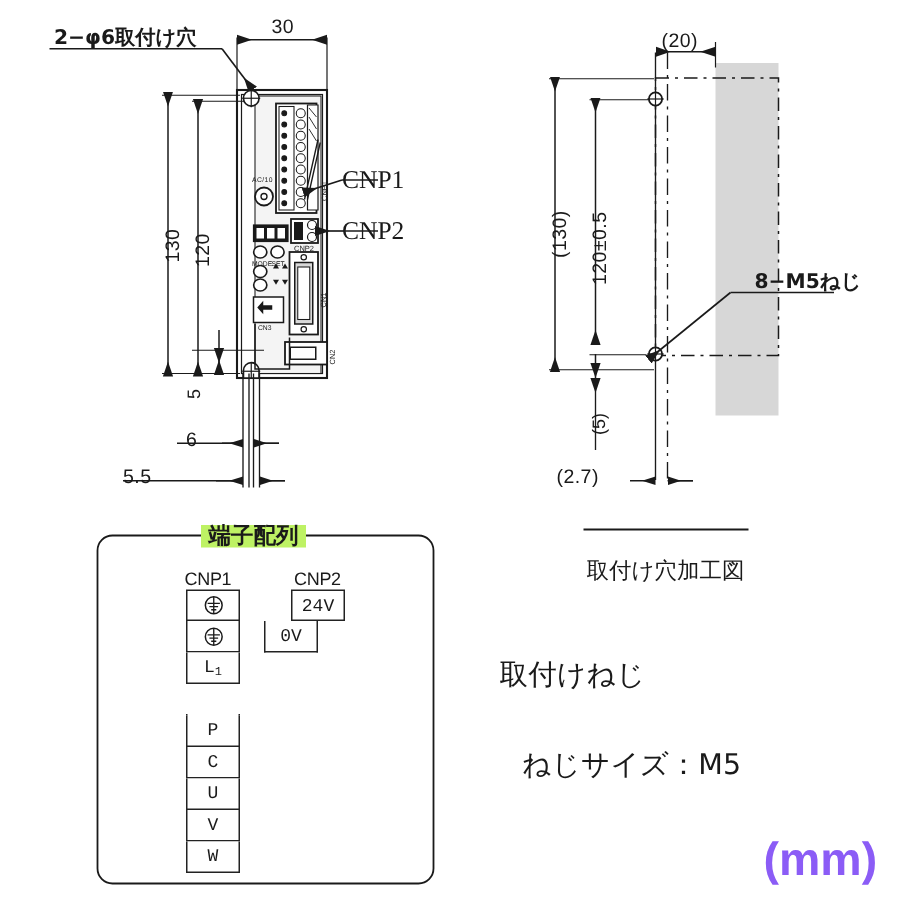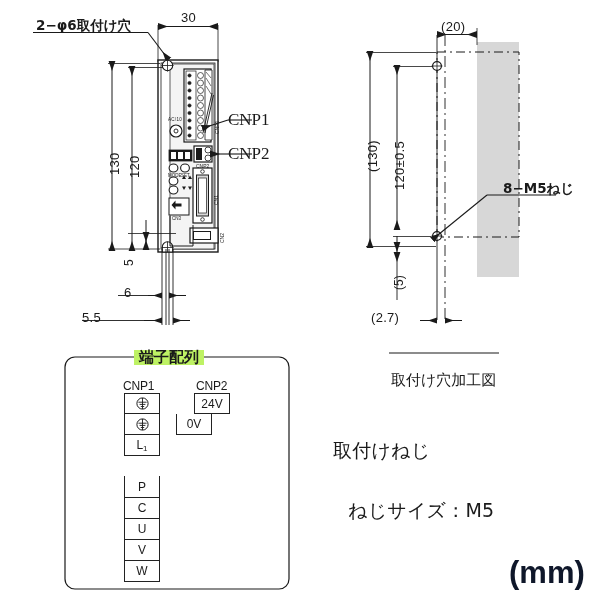--- a/index.html
+++ b/index.html
@@ -55,21 +55,21 @@
     font-size: 17px;
     font-family: "Liberation Serif", "DejaVu Serif", serif;
   }
   .vert {
     transform: rotate(-90deg);
     transform-origin: 0 0;
   }
   .mm {
     font-size: 31px;
     font-weight: 700;
-    color: #0f172a;
+    color: #8b5cf6;
     font-family: "Liberation Sans", "DejaVu Sans", sans-serif;
   }
   .term-title {
     font-family: "DejaVu Sans", "Liberation Sans", sans-serif;
     font-size: 15px;
     font-weight: 700;
     background: #bef264;
     padding: 0 5px;
   }
   .tb-head {
@@ -79,21 +79,21 @@
   }
   .tcell {
     position: absolute;
     box-sizing: border-box;
     border: 1.1px solid #222;
     background: #fff;
     display: flex;
     align-items: center;
     justify-content: center;
     font-size: 12px;
-    font-family: Liberation Sans, sans-serif;
+    font-family: Liberation Mono, monospace;
   }
   .tcell.tight { border-top-width: 0; }
   .sub { font-size: 8px; vertical-align: -2px; }
   .specline {
     font-family: "DejaVu Sans", "Liberation Sans", sans-serif;
     font-size: 19px;
     letter-spacing: 0.2px;
   }
 </style>
 </head>

